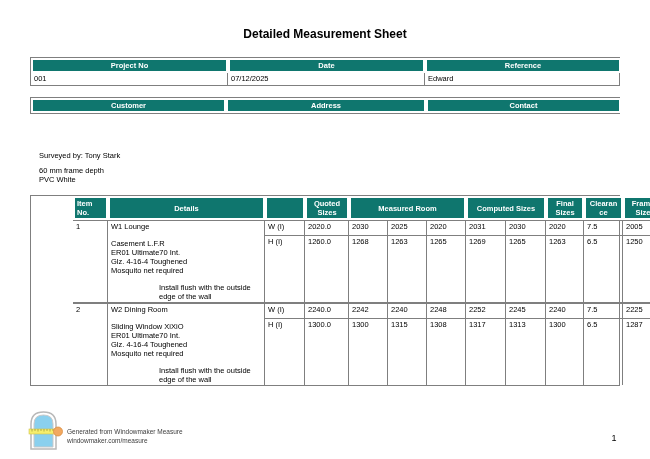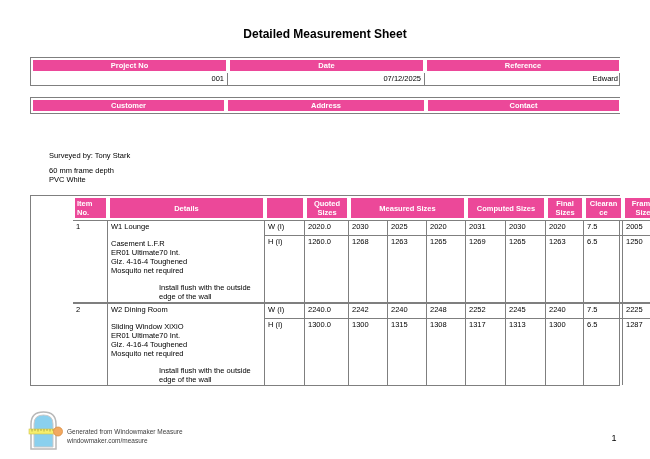--- a/index.html
+++ b/index.html
@@ -8,37 +8,37 @@
   .page {
     position:relative; width:650px; height:459px; background:#fff; overflow:hidden;
   }
   .title {
     position:absolute; top:27px; left:0; width:100%;
     text-align:center; font-size:12px; font-weight:bold;
   }
   .tbl-wrap { position:absolute; left:30px; width:590px; border:1px solid #7f7f7f; }
   table { width:100%; border-collapse:separate; border-spacing:0; table-layout:fixed; }
   th {
-    background:#ec4899; color:#ffffff; font-weight:bold; font-size:7.5px;
+    background:#0f766e; color:#ffffff; font-weight:bold; font-size:7.5px;
     border:2px solid #ffffff; padding:1px 2px; text-align:center;
     line-height:9px; vertical-align:middle;margin-left:8px;
   }
   td {
     font-size:7.5px; line-height:9px; padding:1px 3px; vertical-align:top;
     border-right:1px solid #7f7f7f;
   }
   td:last-child { border-right:none; }
   .prewrap { white-space:pre-line; }
   .t-project { top:57px; }
-  .t-project td { text-align:right; height:12px;margin-top:40px; }
+  .t-project td { text-align:left; height:12px;margin-top:40px; }
   .t-customer { top:97px; }
   .t-customer td { text-align:left; height:40px; }
   .cicon { color:#6e6e6e; font-size:7px; margin-right:2px; font-family:"DejaVu Sans",sans-serif; }
 
-  .plain-line { position:absolute; left:49px; font-size:7.5px; line-height:9px; }
+  .plain-line { position:absolute; left:39px; font-size:7.5px; line-height:9px; }
 
   
   .t-main { top:195px;padding-left:42px; }
   .t-main th { height:22px; }
   .t-main .th-item { text-align:left; vertical-align:top; }
   .row-sz td { border-top:1px solid #7f7f7f; height:12px; }
   .row-sz2 td { border-top:1px solid #7f7f7f; height:12px; }
   .row-fill td { height:41px; }
   .sep { border-bottom:1px solid #7f7f7f; }
   .c-details .d-block { margin-top:8px; }
@@ -117,21 +117,21 @@
           <col style="width:40px">
       </colgroup>
       <tbody>
           <tr>
         <th class="th-item prewrap">Item
 No.</th>
         <th>Details</th>
         <th></th>
         <th class="prewrap">Quoted
 Sizes</th>
-        <th colspan="3">Measured Sizes</th>
+        <th colspan="3">Measured Room</th>
         <th colspan="2">Computed Sizes</th>
         <th class="prewrap">Final
 Sizes</th>
         <th class="prewrap">Clearan
 ce</th>
         <th class="prewrap">Frame
 Size</th>
       </tr>
 
       <tr class="row-sz">

